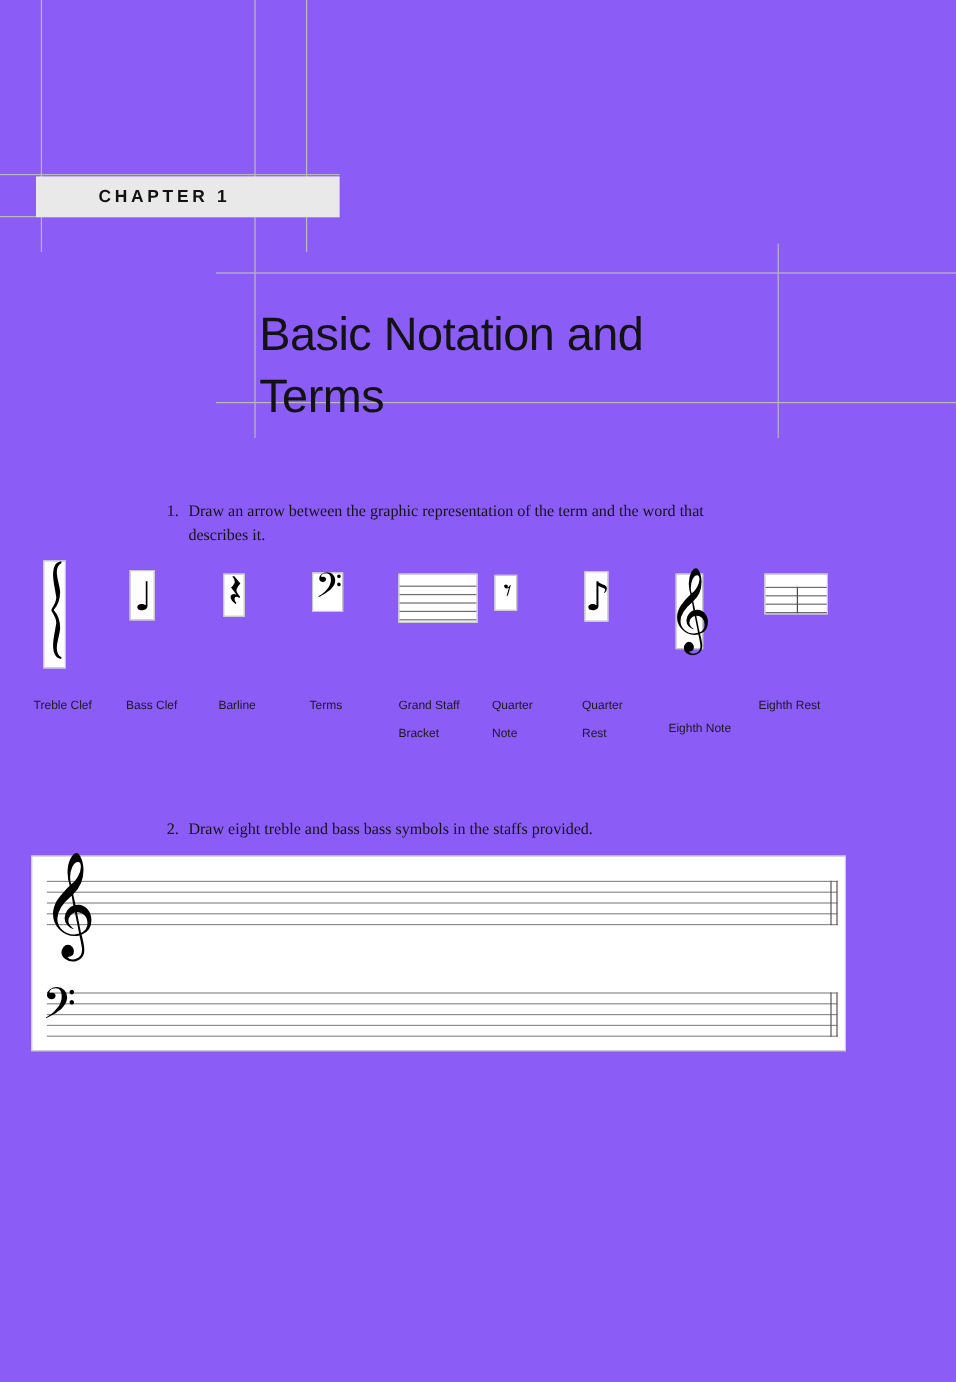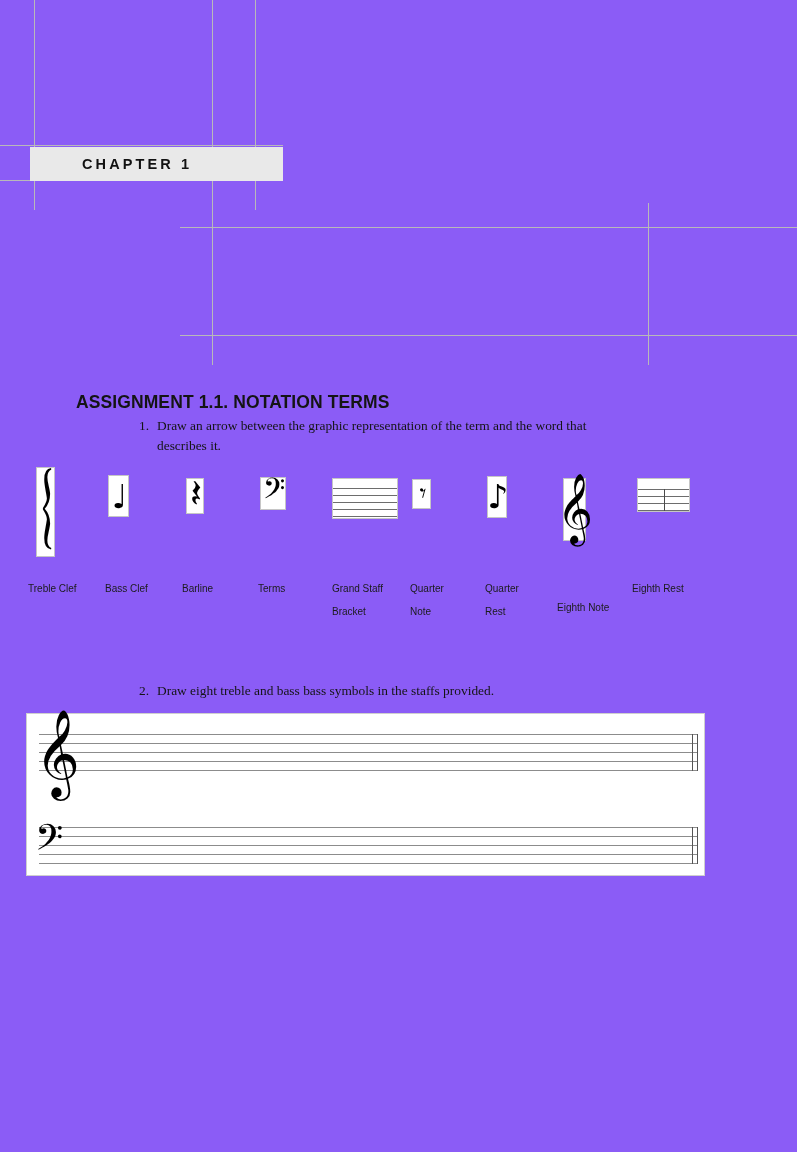--- a/index.html
+++ b/index.html
@@ -196,22 +196,22 @@
 
   <div class="grid-h" style="left:0px;   top:145px; width:283px;"></div>
   <div class="grid-h" style="left:0px;   top:180px; width:283px;"></div>
   <div class="grid-h" style="left:180px; top:227px; width:617px;"></div>
   <div class="grid-h" style="left:180px; top:335px; width:617px;"></div>
 
   <div id="chapter-banner">
     <div class="label">CHAPTER 1</div>
   </div>
 
-
-  <h2 id="assignment-heading">ASSIGNMENT 1.1. NOTATION TERMS</h2>
+  <h1 id="page-title">Basic Notation and Terms</h1>
+
 
   <div class="instruction" id="instruction-1">
     <span class="num">1.</span>
     <span class="txt">Draw an arrow between the graphic representation of the term and the word that describes it.</span>
   </div>
 
   <div id="symbol-row">
 
     <div class="symbol-item" style="left:36px;">
       <div class="symbol-box" style="left:0px; top:2px; width:19px; height:90px;">

